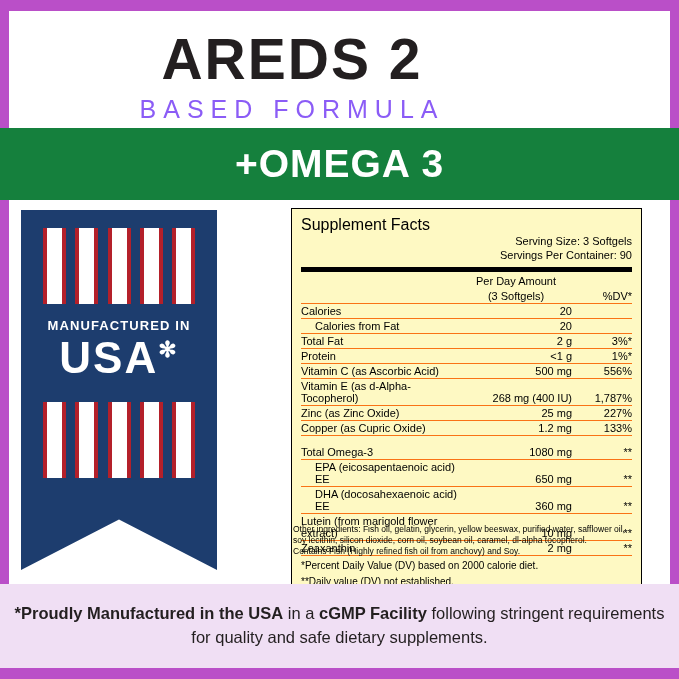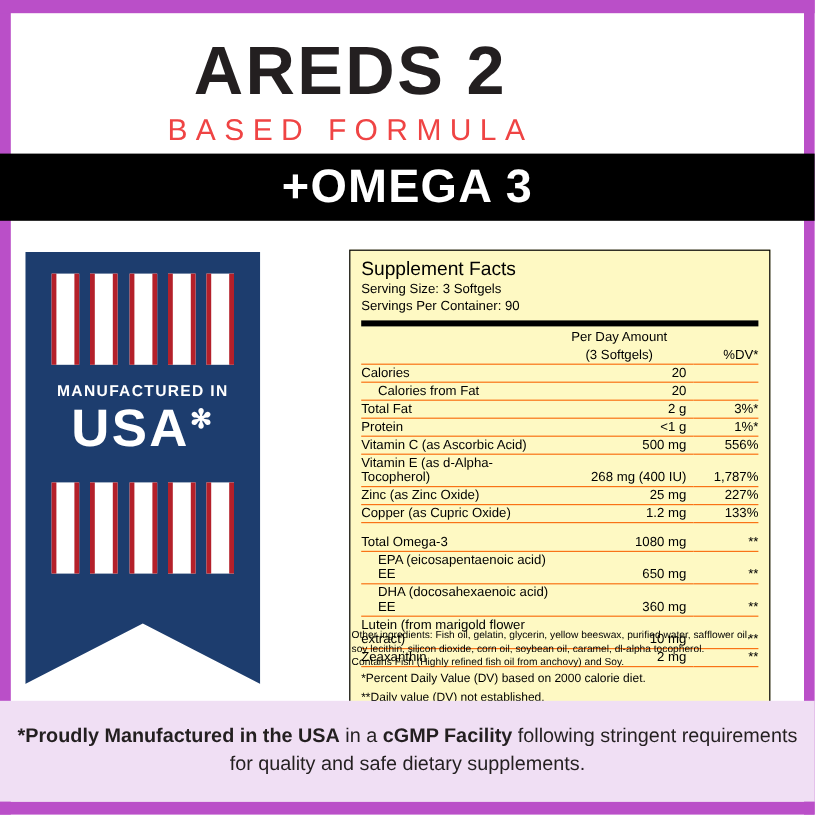--- a/index.html
+++ b/index.html
@@ -48,30 +48,30 @@
     font-size: 57px;
     font-weight: bold;
     letter-spacing: 2px;
     color: #231f20;
     margin-top: 20px;
     line-height: 1;
   }
   .sub-title {
     font-size: 25px;
     letter-spacing: 7px;
-    color: #ef4444;
+    color: #8b5cf6;
     margin-top: 9px;
     line-height: 1;
   }
   .omega-band {
     position: absolute;
     top: 128px; left: -9px;
     width: 679px;
-    height: 56px;
-    background: #000000;
+    height: 72px;
+    background: #15803d;
     display: flex;
     align-items: center;
     justify-content: center;
   }
   .omega-text {
     color: #ffffff;
     font-size: 39px;
     font-weight: bold;
     letter-spacing: 1px;
   }
@@ -145,20 +145,21 @@
     color: #000000;
   }
   .facts-title {
     font-size: 16px;
     line-height: 1.15;
     margin-bottom: 1px;
   }
   .facts-serving {
     font-size: 11px;
     line-height: 1.25;
+    text-align: right;
   }
   .rule-thick {
     border-bottom: 5px solid #000000;
     margin: 4px 0 2px 0;
   }
   table.facts-table {
     width: 100%;
     border-collapse: collapse;
     font-size: 11px;
   }

